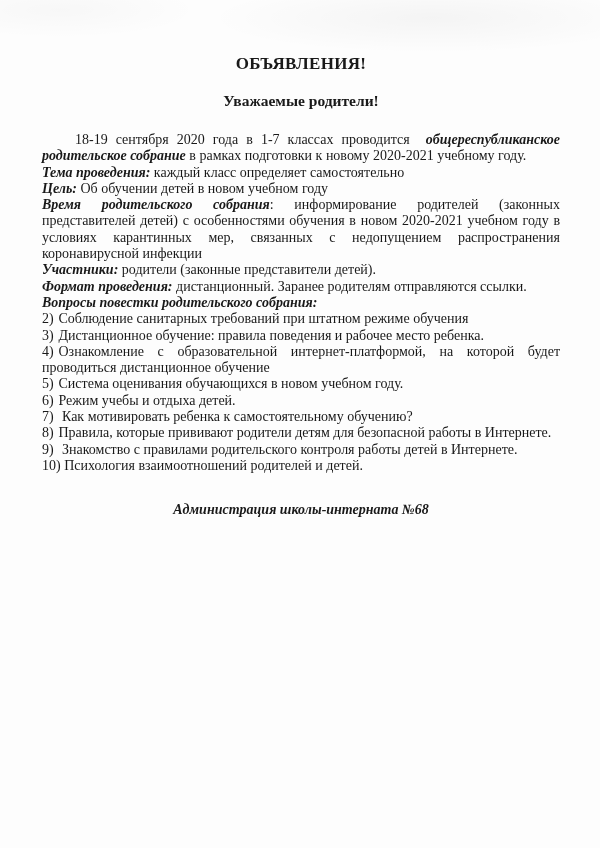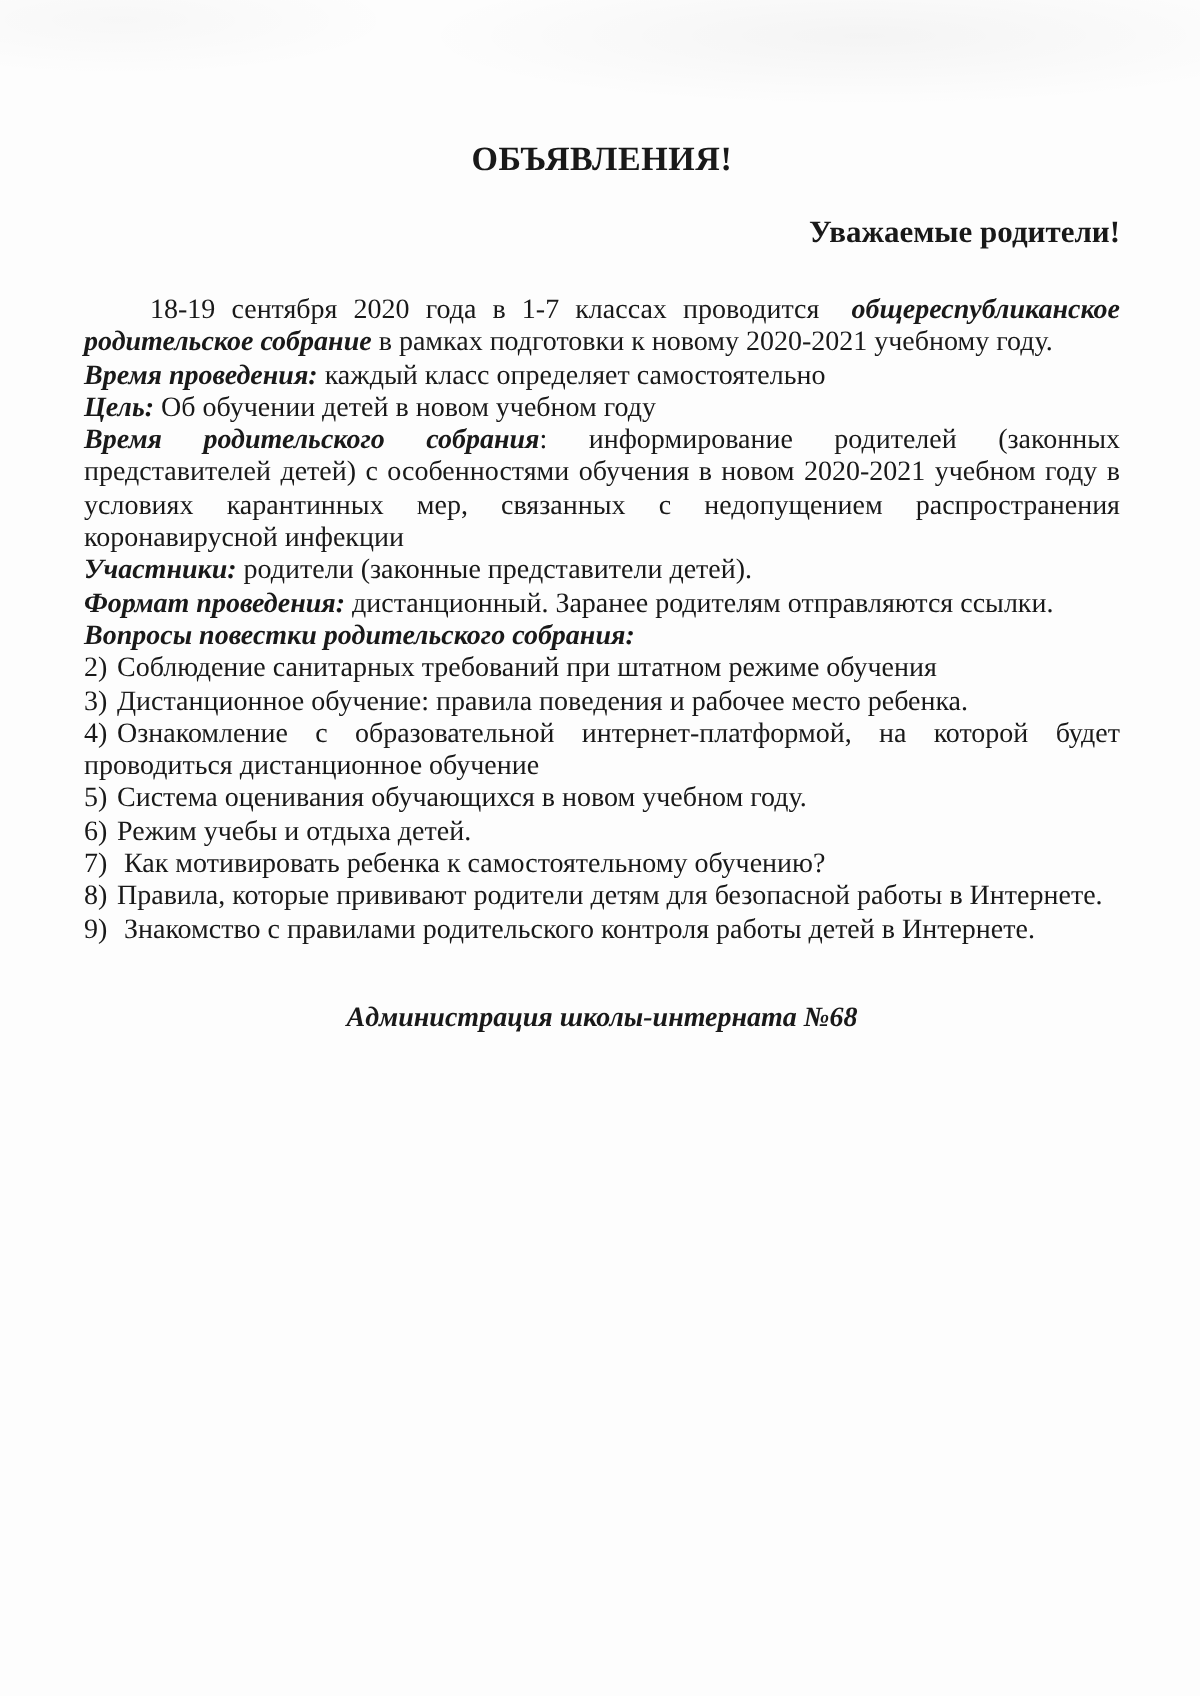--- a/index.html
+++ b/index.html
@@ -22,34 +22,34 @@
     font-family: "Liberation Serif", "DejaVu Serif", serif;
   }
   .content {
     position: absolute;
     left: 42px;
     top: 0;
     width: 518px;
     padding-top: 54px;
   }
   .title {
-    margin: 16px;
+    margin: 0;
     font-size: 17px;
     line-height: 19px;
     font-weight: bold;
     text-align: center;
     letter-spacing: 0.3px;
     font-family: Liberation Serif, serif;
   }
   .greeting {
     margin: 18px 0 0 0;
     font-size: 15.5px;
     line-height: 19px;
     font-weight: bold;
-    text-align: right;
+    text-align: center;
   }
   .body-block {
     margin-top: 22px;
     font-size: 14px;
     line-height: 16.3px;
   }
   .para {
     margin: 0;
     text-align: justify;
   }
@@ -77,40 +77,41 @@
   <div class="content">
 
     <h1 class="title">ОБЪЯВЛЕНИЯ!</h1>
 
     <h2 class="greeting">Уважаемые родители!</h2>
 
     <div class="body-block">
 
       <p class="para indent"><span class="b">18-19 сентября</span><span> 2020 года в 1-7 классах проводится &nbsp;</span><span class="bi">общереспубликанское родительское собрание</span><span> в рамках подготовки к новому 2020-2021 учебному году.</span></p>
 
-      <p class="para"><span class="bi">Время проведения:</span><span> каждый класс определяет самостоятельно</span></p>
+      <p class="para"><span class="bi">Тема проведения:</span><span> каждый класс определяет самостоятельно</span></p>
 
       <p class="para"><span class="bi">Цель:</span><span> Об обучении детей в новом учебном году</span></p>
 
       <p class="para"><span class="bi">Время родительского собрания</span><span>: информирование родителей (законных представителей детей) с особенностями обучения в новом 2020-2021 учебном году в условиях карантинных мер, связанных с недопущением распространения коронавирусной инфекции</span></p>
 
       <p class="para"><span class="bi">Участники:</span><span> родители (законные представители детей).</span></p>
 
       <p class="para"><span class="bi">Формат проведения:</span><span> дистанционный. Заранее родителям отправляются ссылки.</span></p>
 
       <p class="para bi">Вопросы повестки родительского собрания:</p>
 
       <div>
         <p class="para"><span class="num">2)</span><span>Соблюдение санитарных требований при штатном режиме обучения</span></p>
         <p class="para"><span class="num">3)</span><span>Дистанционное обучение: правила поведения и рабочее место ребенка.</span></p>
         <p class="para"><span class="num">4)</span><span>Ознакомление с образовательной интернет-платформой, на которой будет проводиться дистанционное обучение</span></p>
         <p class="para"><span class="num">5)</span><span>Система оценивания обучающихся в новом учебном году.</span></p>
         <p class="para"><span class="num">6)</span><span>Режим учебы и отдыха детей.</span></p>
         <p class="para"><span class="num">7)</span><span>&nbsp;Как мотивировать ребенка к самостоятельному обучению?</span></p>
         <p class="para"><span class="num">8)</span><span>Правила, которые прививают родители детям для безопасной работы в Интернете.</span></p>
         <p class="para"><span class="num">9)</span><span>&nbsp;Знакомство с правилами родительского контроля работы детей в Интернете.</span></p>
+        <p class="para"><span class="num">10)</span><span>Психология взаимоотношений родителей и детей.</span></p>
       </div>
 
       <p class="signature">Администрация школы-интерната №68</p>
 
     </div>
   </div>
 </div>
 
 </body></html>

